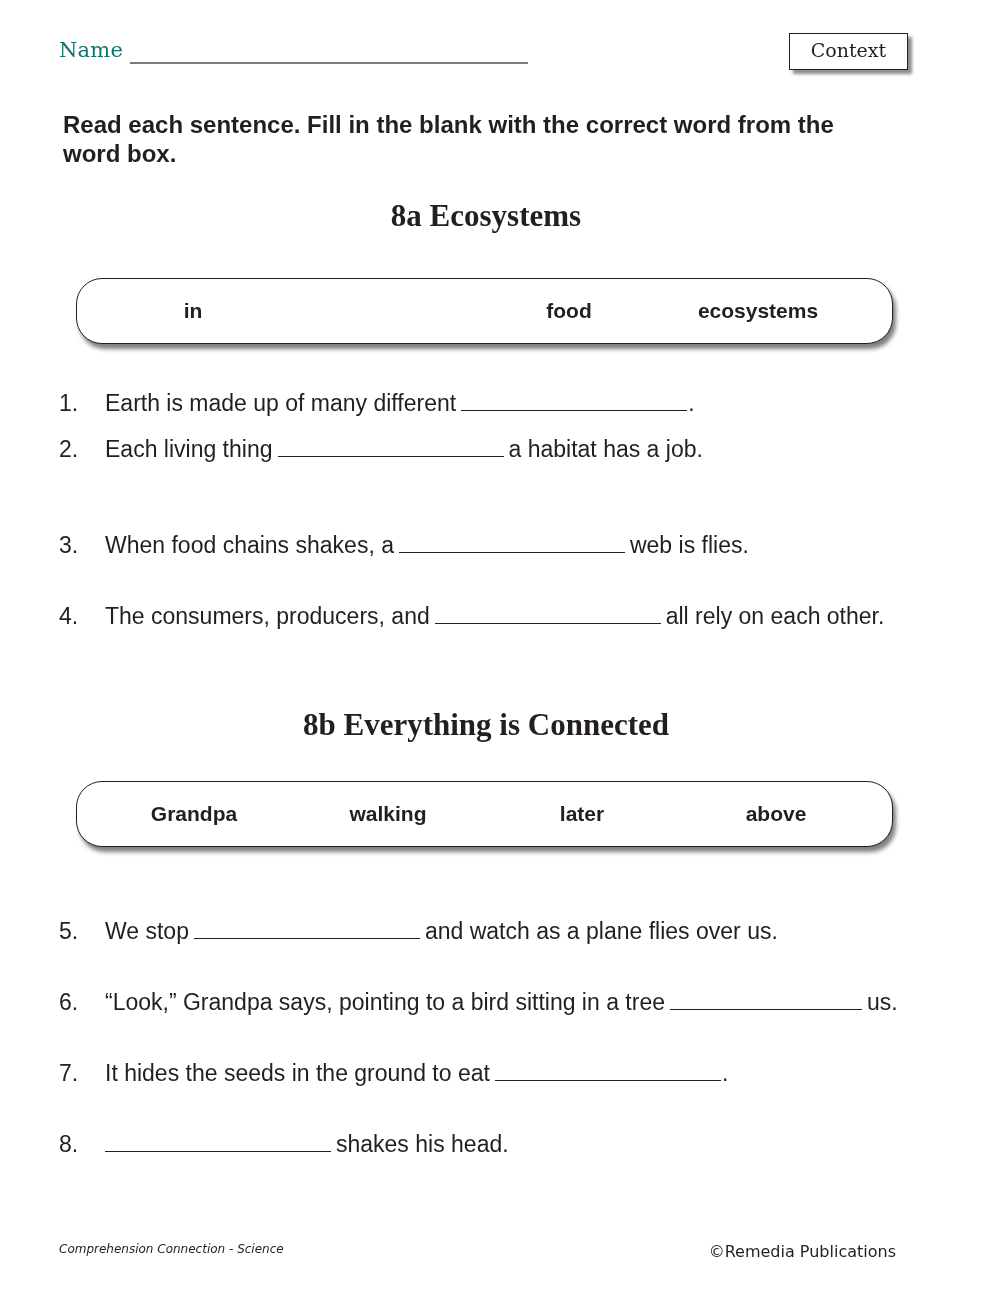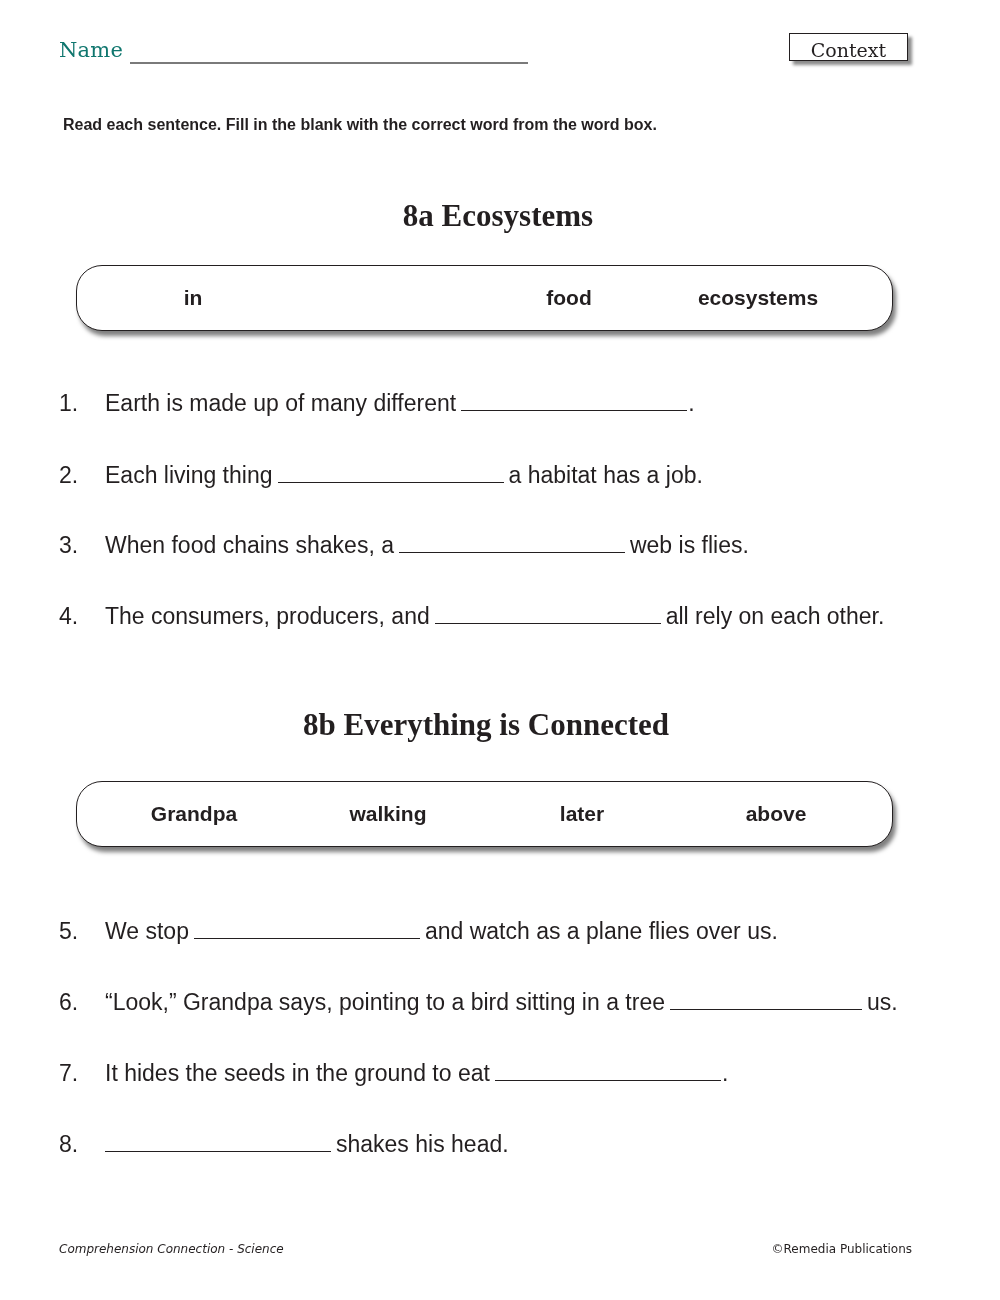--- a/index.html
+++ b/index.html
@@ -2,65 +2,65 @@
 <html><head>
   <meta charset="utf-8">
   <style>
     html, body { margin: 0; padding: 0; background: #ffffff; }
     body { width: 1000px; height: 1300px; position: relative; overflow: hidden; color: #231f20; }
     .abs { position: absolute; }
 
     .name-label { left: 59px; top: 38px; font-family: "DejaVu Serif", serif; font-size: 21px; color: #0f766e; letter-spacing: 0.2px; }
     .name-line { left: 130px; top: 62px; width: 398px; height: 0; border-top: 2px solid #7a7a7a; }
 
-    .context-box { left: 789px; top: 33px; width: 119px; height: 28px; border: 1px solid #231f20; background: #fff;
+    .context-box { left: 789px; top: 33px; width: 119px; height: 37px; border: 1px solid #231f20; background: #fff;
       box-shadow: 4px 4px 3px rgba(0,0,0,0.45); box-sizing: border-box;
       font-family: "DejaVu Serif", serif; font-size: 19px; text-align: center; line-height: 33px; color: #231f20; }
 
-    .instructions { left: 63px; top: 110px; width: 780px; font-family: "Liberation Sans", sans-serif; font-weight: bold; font-size: 16px; line-height: 29px; color: #231f20; }
+    .instructions { left: 63px; top: 110px; width: 780px; font-family: "Liberation Sans", sans-serif; font-weight: bold; font-size: 24px; line-height: 29px; color: #231f20; }
 
     .section-title { left: 0; width: 972px; text-align: center; font-family: "Liberation Serif", serif; font-weight: bold; font-size: 31px; color: #231f20; }
-    .title-a { top: 198px; margin-left: 12px; }
+    .title-a { top: 198px; }
     .title-b { top: 707px; }
 
     .word-box { left: 76px; width: 817px; height: 66px; border: 1.5px solid #231f20; border-radius: 26px; background: #fff; box-sizing: border-box;
       box-shadow: 3px 5px 4px rgba(0,0,0,0.5); }
-    .word-box-a { top: 265px; padding-left: 32px; }
+    .word-box-a { top: 278px; padding-left: 32px; }
     .word-box-b { top: 781px; }
     .word { position: absolute; top: 0; line-height: 64px; font-family: "Liberation Sans", sans-serif; font-weight: bold; font-size: 21px; color: #231f20; transform: translateX(-50%); white-space: nowrap; }
 
     .question { left: 59px; font-family: "Liberation Sans", sans-serif; font-size: 23px; color: #231f20; white-space: nowrap; }
     .q-num { display: inline-block; width: 46px; }
     .blank { display: inline-block; border-bottom: 1.3px solid #231f20; height: 18px; vertical-align: baseline; margin: 0 5px; }
     .blank.w228 { width: 226px; }
     .blank.w192 { width: 192px; }
 
     .footer-left { left: 59px; top: 1242px; font-family: "DejaVu Sans", sans-serif; font-style: italic; font-size: 12px; color: #231f20; }
-    .footer-right { right: 88px; top: 1242px; font-family: "DejaVu Sans", sans-serif; font-size: 12px; color: #231f20; }
+    .footer-right { right: 104px; top: 1242px; font-family: "DejaVu Sans", sans-serif; font-size: 16px; color: #231f20; }
   </style>
 </head>
 <body>
 
 <div class="abs name-label">Name</div>
 <div class="abs name-line"></div>
 <div class="abs context-box">Context</div>
 
 <div class="abs instructions">Read each sentence. Fill in the blank with the correct word from the word box.</div>
 
 <div class="abs section-title title-a">8a Ecosystems</div>
 <div class="abs word-box word-box-a">
   <span class="word" style="left:116px">in</span>
   <span class="word" style="left:492px">food</span>
   <span class="word" style="left:681px">ecosystems</span>
 </div>
 
 <div class="abs question" style="top:390px">
   <span class="q-num">1.</span><span>Earth is made up of many different</span><span class="blank w228" style="margin-right:1px"></span><span>.</span>
 </div>
-<div class="abs question" style="top:462px">
+<div class="abs question" style="top:436px">
   <span class="q-num">2.</span><span>Each living thing</span><span class="blank w228"></span><span>a habitat has a job.</span>
 </div>
 <div class="abs question" style="top:532px">
   <span class="q-num">3.</span><span>When food chains shakes, a</span><span class="blank w228"></span><span>web is flies.</span>
 </div>
 <div class="abs question" style="top:603px">
   <span class="q-num">4.</span><span>The consumers, producers, and</span><span class="blank w228"></span><span>all rely on each other.</span>
 </div>
 
 <div class="abs section-title title-b">8b Everything is Connected</div>

